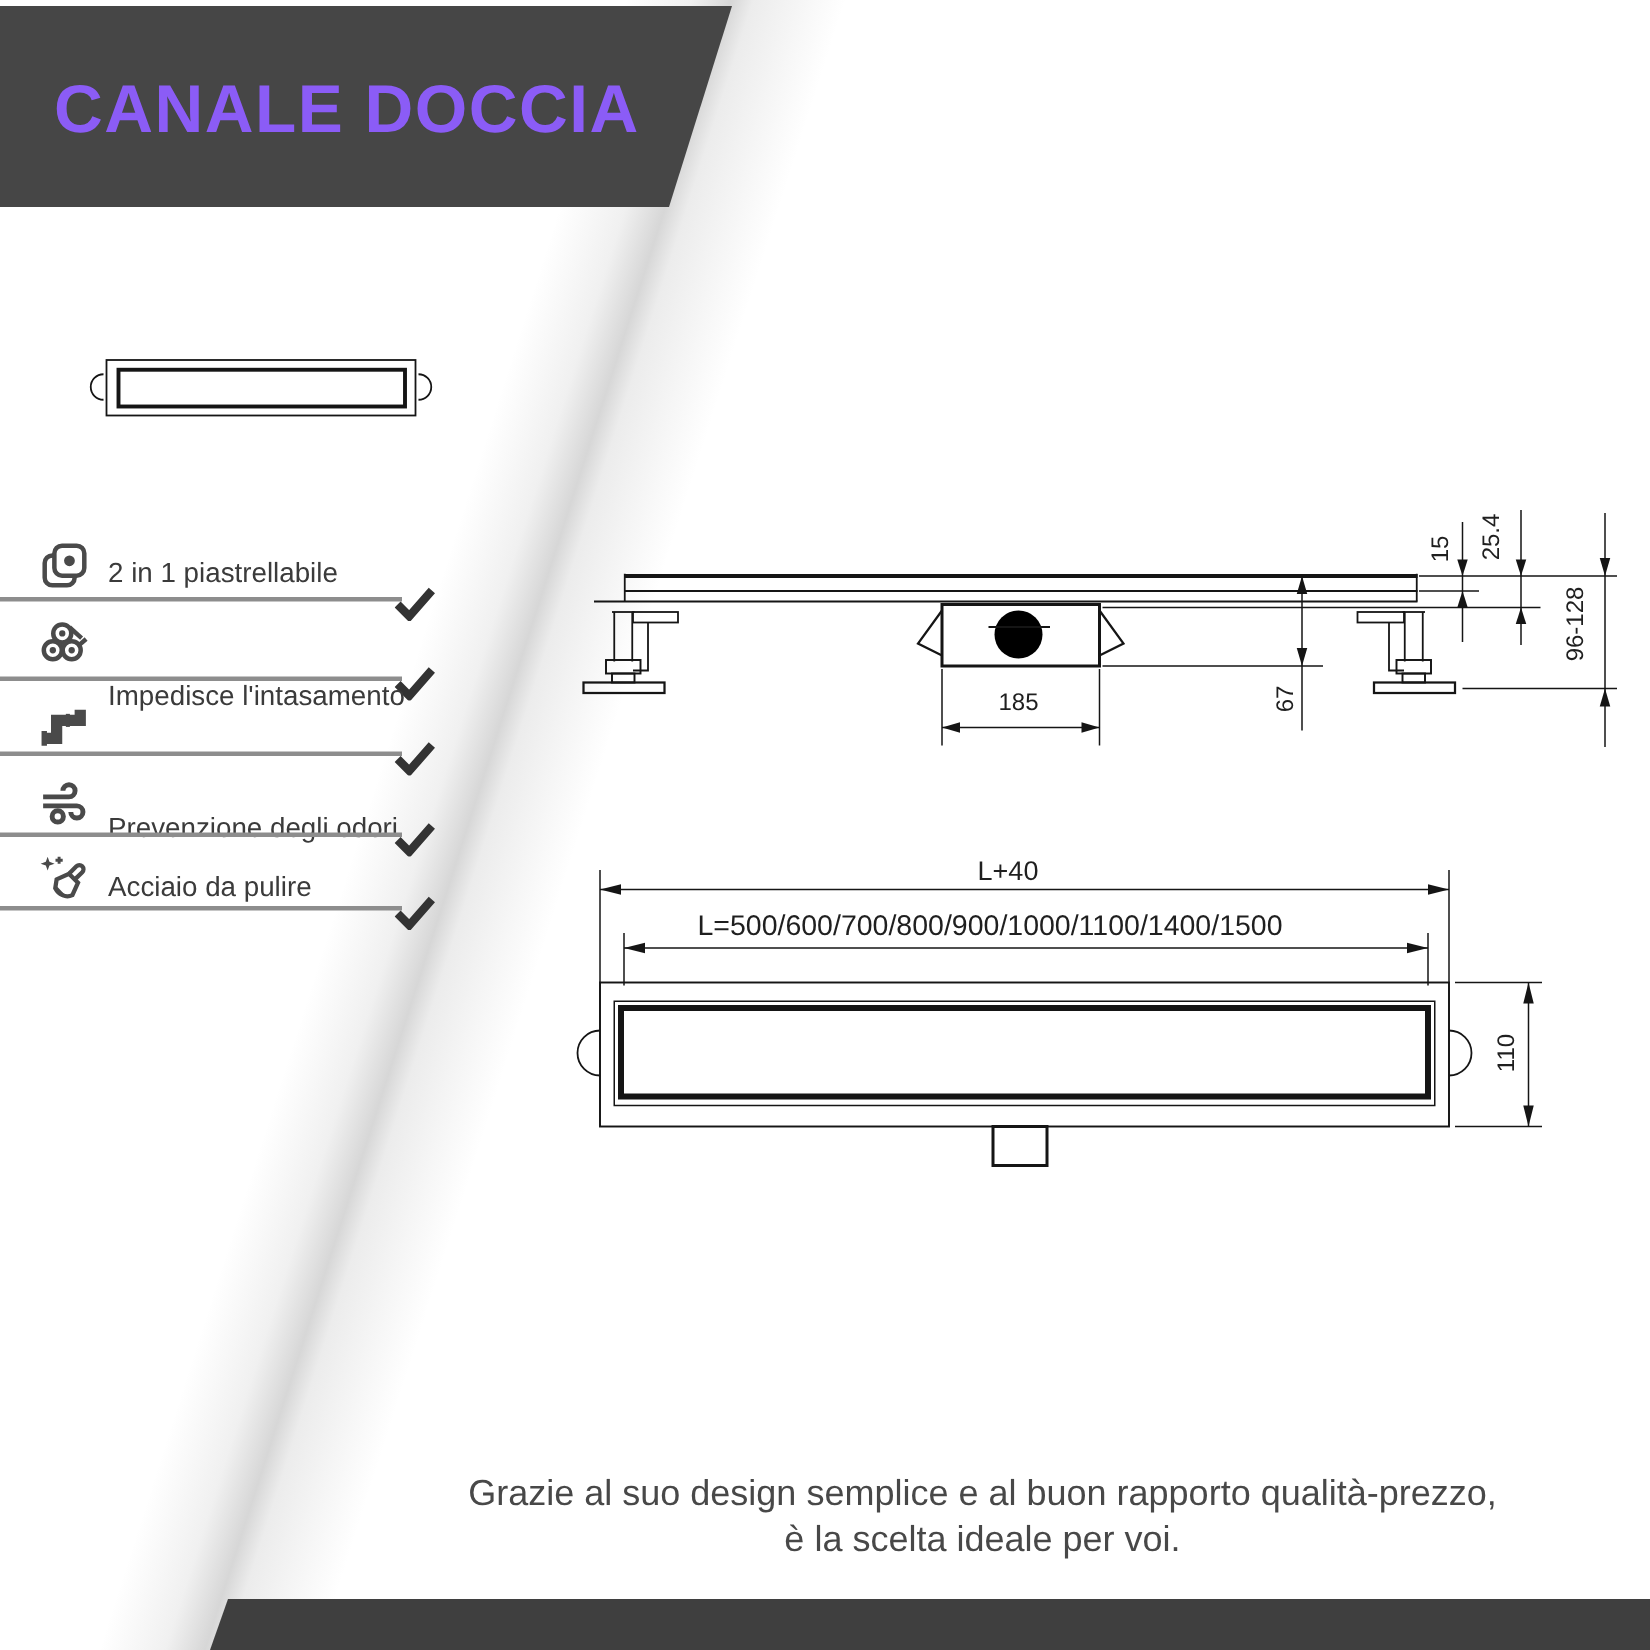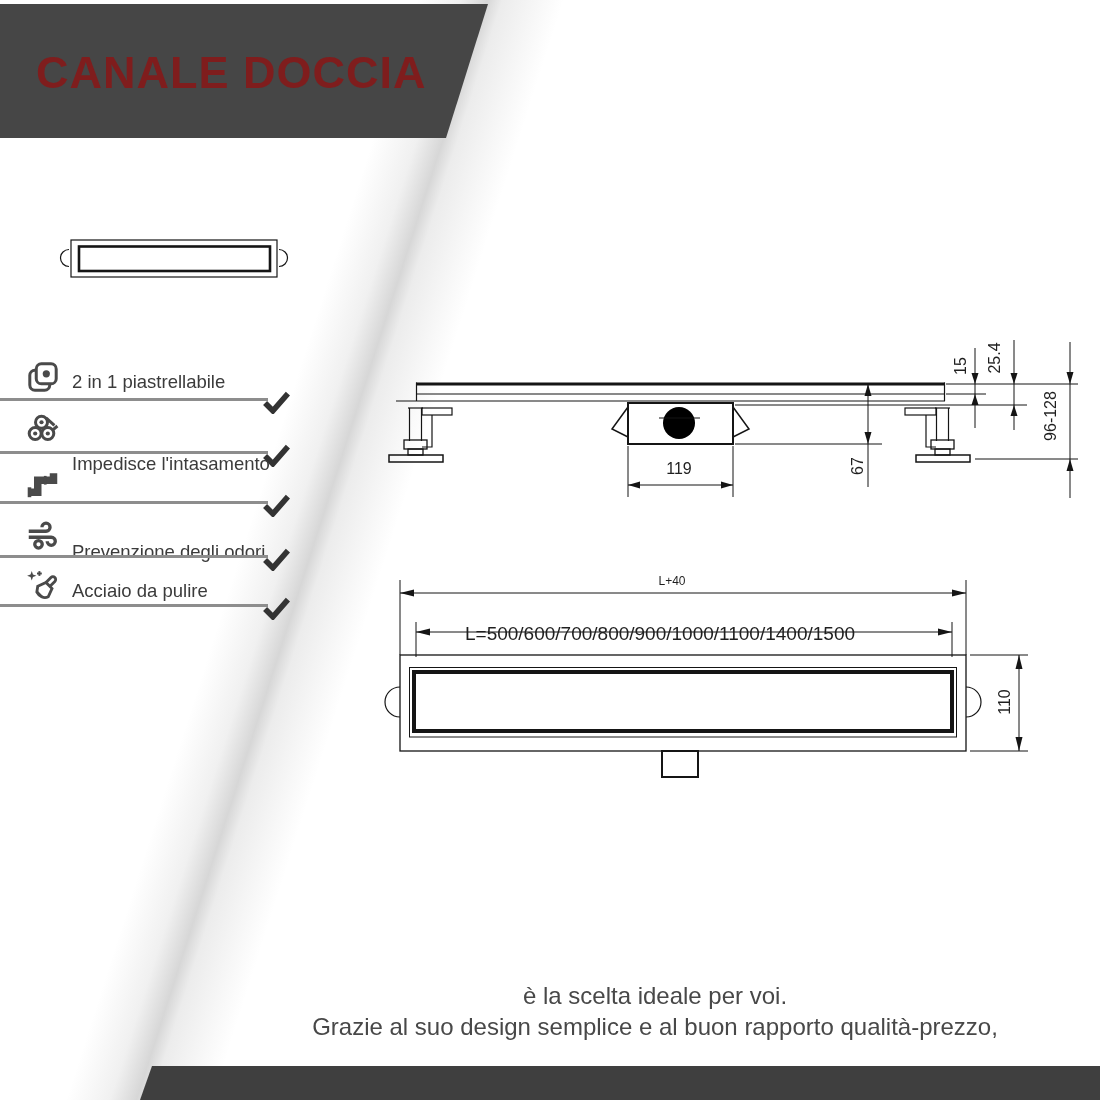--- a/index.html
+++ b/index.html
@@ -6,36 +6,36 @@
   #page{position:relative;width:1100px;height:1100px;background:#ffffff;overflow:hidden;
         font-family:"Liberation Sans",sans-serif;}
   
   .diag{position:absolute;left:245px;top:-75px;width:140px;height:1250px;
         transform:rotate(17.7deg);transform-origin:center;
         background:linear-gradient(to right, rgba(120,120,120,0) 0%, rgba(110,110,110,0.10) 30%,
                    rgba(95,95,95,0.25) 48%, rgba(120,120,120,0.14) 58%, rgba(255,255,255,0) 100%);}
   
   .band-top{position:absolute;left:0;top:4px;width:492px;height:134px;background:#464646;
             clip-path:polygon(0 0, 488px 0, 446px 134px, 0 134px);}
-  .title{position:absolute;left:36px;top:47px;color:#7f1d1d;font-size:45px;font-weight:700;
+  .title{position:absolute;left:36px;top:47px;color:#8b5cf6;font-size:45px;font-weight:700;
          letter-spacing:1px;white-space:nowrap;}
   
   .band-bottom{position:absolute;left:0;top:1066px;width:1100px;height:34px;background:#3f3f3f;
                clip-path:polygon(152px 0, 1100px 0, 1100px 34px, 140px 34px);}
   
   .feat-label{position:absolute;left:72px;color:#3b3b3b;font-size:18.5px;line-height:19px;white-space:nowrap;}
   .divider{position:absolute;left:0;width:268px;height:3px;background:#8d8d8d;}
   .icon{position:absolute;left:25px;width:36px;height:36px;color:#4a4a4a;}
   .check{position:absolute;left:263px;width:27px;height:24px;}
   
   .dim{position:absolute;transform:translate(-50%,-50%);white-space:nowrap;color:#1f1f1f;
        font-size:16px;font-family:"Liberation Sans",sans-serif;}
   .dim.rot{transform:translate(-50%,-50%) rotate(-90deg);}
-  .dim.big{font-size:19px;margin-top:16px;}
-  .dim.mid{font-size:12px;}
+  .dim.big{font-size:19px;}
+  .dim.mid{font-size:18px;}
   svg.draw{position:absolute;}
   svg.draw line, svg.draw rect, svg.draw path, svg.draw polyline{stroke:#151515;fill:none;}
   svg.draw polygon{fill:#151515;stroke:none;}
   .footer{position:absolute;left:655px;top:980px;transform:translateX(-50%);text-align:center;
           color:#484848;font-size:24px;line-height:31px;white-space:nowrap;}
 </style>
 </head>
 <body>
 
 <div id="page">
@@ -168,21 +168,21 @@
     <line x1="628" y1="446" x2="628" y2="497" stroke-width="1"></line>
     <line x1="733" y1="446" x2="733" y2="497" stroke-width="1"></line>
     <line x1="628" y1="485" x2="733" y2="485" stroke-width="1"></line>
     <polygon points="628,485 640,481.5 640,488.5"></polygon>
     <polygon points="733,485 721,481.5 721,488.5"></polygon>
   </svg>
   <span class="dim rot" style="left:961px;top:366px">15</span>
   <span class="dim rot" style="left:995px;top:358px">25.4</span>
   <span class="dim rot" style="left:1051px;top:416px">96-128</span>
   <span class="dim rot" style="left:858px;top:466px">67</span>
-  <span class="dim" style="left:679px;top:469px">119</span>
+  <span class="dim" style="left:679px;top:469px">185</span>
 
   <svg class="draw" style="left:375px;top:565px" width="665" height="225" viewBox="375 565 665 225">
 
     <line x1="400" y1="580" x2="400" y2="655" stroke-width="1"></line>
     <line x1="966" y1="580" x2="966" y2="655" stroke-width="1"></line>
     <line x1="400" y1="593" x2="966" y2="593" stroke-width="1"></line>
     <polygon points="400,593 414,589.5 414,596.5"></polygon>
     <polygon points="966,593 952,589.5 952,596.5"></polygon>
 
     <line x1="416" y1="622" x2="416" y2="657" stroke-width="1"></line>
@@ -202,19 +202,19 @@
     <line x1="970" y1="751" x2="1028" y2="751" stroke-width="1"></line>
     <line x1="1019" y1="655" x2="1019" y2="751" stroke-width="1"></line>
     <polygon points="1019,655 1015.5,669 1022.5,669"></polygon>
     <polygon points="1019,751 1015.5,737 1022.5,737"></polygon>
   </svg>
   <span class="dim mid" style="left:672px;top:581px">L+40</span>
   <span class="dim big" style="left:660px;top:618px">L=500/600/700/800/900/1000/1100/1400/1500</span>
   <span class="dim rot" style="left:1005px;top:702px">110</span>
 
   <div class="footer">
+    <div>Grazie al suo design semplice e al buon rapporto qualità-prezzo,</div>
     <div>è la scelta ideale per voi.</div>
-    <div>Grazie al suo design semplice e al buon rapporto qualità-prezzo,</div>
   </div>
 
   <div class="band-bottom"></div>
 
 </div>
 
 </body></html>

